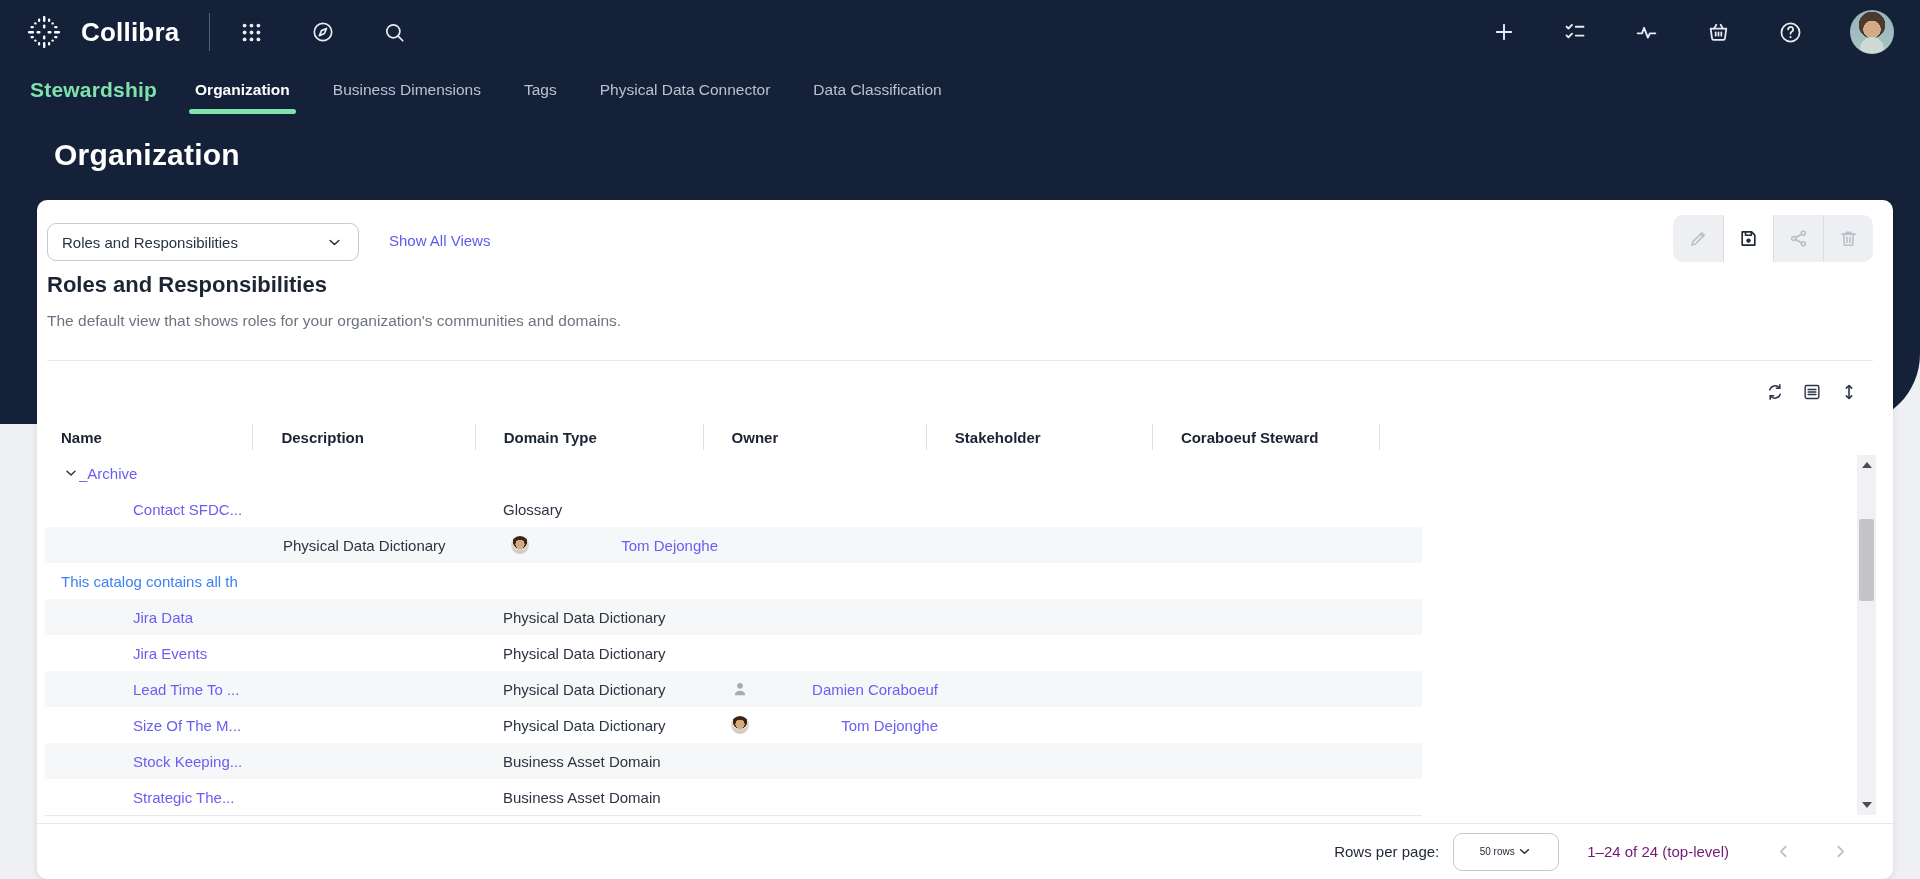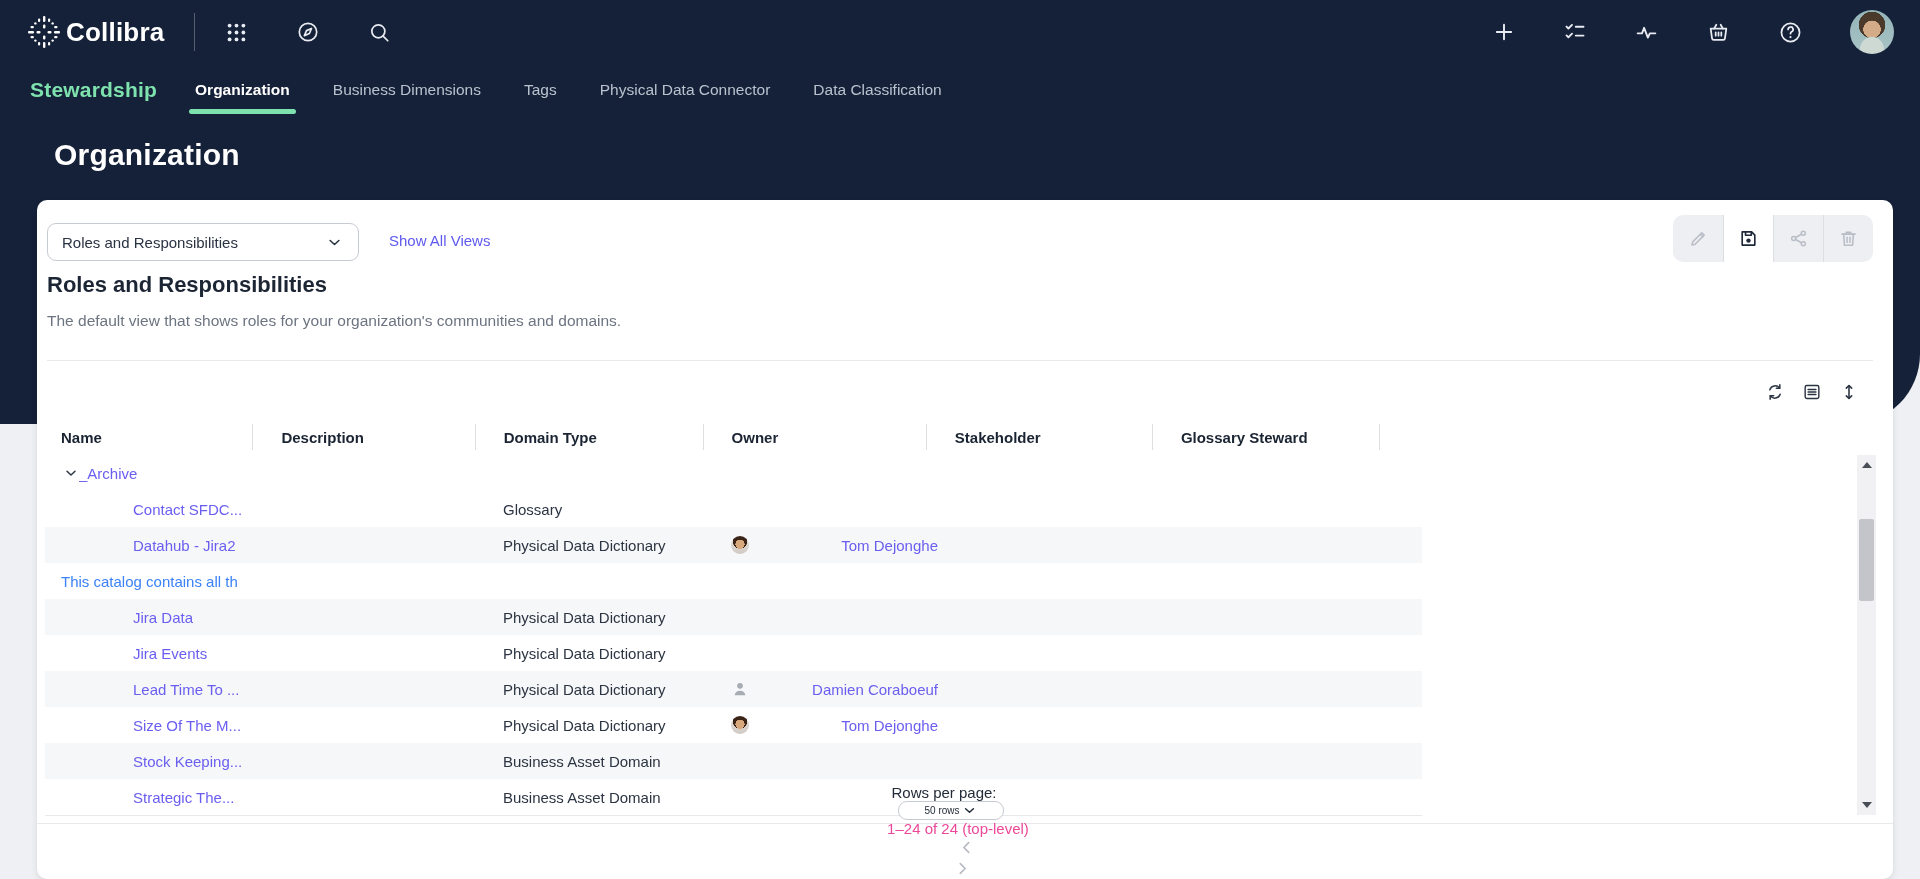--- a/index.html
+++ b/index.html
@@ -18,21 +18,21 @@
     background: #152138;
     border-bottom-right-radius: 70px;
   }
 
   
   .topbar {
     position: absolute; top: 0; left: 0; right: 0; height: 64px;
     display: flex; align-items: center; padding: 0 26px;
     color: #eef1f6;
   }
-  .brand { display: flex; align-items: center; gap: 4px; }
+  .brand { display: flex; align-items: center; gap: 19px; }
   .brand-name { font-size: 26px; font-weight: 600; color: #ffffff; letter-spacing: .2px; }
   .topbar-sep { width: 1px; height: 38px; background: rgba(255,255,255,.28); margin: 0 30px; }
   .topbar-left-icons { display: flex; align-items: center; gap: 48px; }
   .tb-icon { color: #e8ecf2; cursor: pointer; }
   .topbar-right { margin-left: auto; display: flex; align-items: center; gap: 47px; }
   .avatar {
     width: 44px; height: 44px; border-radius: 50%;
     background:
       radial-gradient(circle at 50% 88%, #cdd9d2 0 26%, transparent 27%),
       radial-gradient(circle at 50% 44%, #d3ab88 0 26%, transparent 27%),
@@ -136,29 +136,29 @@
   .vs-arrow { position: absolute; left: 0; width: 100%; height: 16px; display: flex; align-items: center; justify-content: center; cursor: pointer; }
   .vs-arrow.up { top: 2px; } .vs-arrow.down { bottom: 2px; }
   .tri-up { width: 0; height: 0; border-left: 5px solid transparent; border-right: 5px solid transparent; border-bottom: 6px solid #4a4f57; }
   .tri-down { width: 0; height: 0; border-left: 5px solid transparent; border-right: 5px solid transparent; border-top: 6px solid #4a4f57; }
   .vs-thumb { position: absolute; left: 2px; width: 15px; top: 64px; height: 82px; background: #c3c5ca; border-radius: 2px; cursor: grab; }
 
   
   .foot-div { position: absolute; left: 0; right: 0; top: 623px; height: 1px; background: #e6e8eb; }
   .tfoot {
     position: absolute; left: 0; right: 12px; top: 624px; height: 55px;
-    display: flex; align-items: center; justify-content: flex-end; padding-right: 30px; flex-direction: column;
+    display: flex; align-items: center; justify-content: flex-end; padding-right: 30px;
   }
   .rpp-label { font-size: 15px; color: #232b38; }
   .rpp-select {
     margin-left: 14px; width: 106px; height: 38px; border: 1px solid #c6cad2; border-radius: 9px;
     display: flex; align-items: center; justify-content: center; gap: 1px;
     font-size: 10px; color: #232b38; cursor: pointer; background: #fff;
   }
-  .range-text { margin-left: 28px; font-size: 15px; color: #ec4899; }
+  .range-text { margin-left: 28px; font-size: 15px; color: #701a75; }
   .pg-btn { margin-left: 36px; color: #b8bcc3; cursor: pointer; }
   .pg-btn.first { margin-left: 44px; }
 </style>
 </head>
 <body>
 
 <div class="banner"></div>
 
 <div class="topbar">
   <div class="brand">
@@ -333,21 +333,21 @@
       </svg>
     </span>
   </div>
 
   <div class="thead" id="thead">
       <div class="th c0">Name</div>
       <div class="th c1">Description</div>
       <div class="th c2">Domain Type</div>
       <div class="th c3">Owner</div>
       <div class="th c4">Stakeholder</div>
-      <div class="th c5">Glossary Steward</div>
+      <div class="th c5">Coraboeuf Steward</div>
       <div class="th c6"></div>
     </div>
   <div class="tbody" id="tbody">
       <div class="trow">
         <div class="td c0 name-cell group">
           <span class="expander">
             <svg width="16" height="16" viewBox="0 0 24 24" fill="none" stroke="currentColor" stroke-width="2.2" stroke-linecap="round" stroke-linejoin="round">
               <path d="M6 9.5l6 5.5 6-5.5"></path>
             </svg>
           </span>
@@ -363,23 +363,20 @@
         <div class="td c0 name-cell child">
           <a class="asset-link">Contact SFDC...</a>
         </div>
         <div class="td c1"></div>
         <div class="td c2">Glossary</div>
         <div class="td c3 owner-cell"></div>
         <div class="td c4"></div>
         <div class="td c5"></div>
       </div>
       <div class="trow striped">
-        <div class="td c0 name-cell child">
-          <a class="asset-link">Datahub - Jira2</a>
-        </div>
         <div class="td c1"></div>
         <div class="td c2">Physical Data Dictionary</div>
         <div class="td c3 owner-cell">
           <span class="mini-avatar"></span>
           <a class="owner-link">Tom Dejonghe</a>
         </div>
         <div class="td c4"></div>
         <div class="td c5"></div>
       </div>
       <div class="trow">

